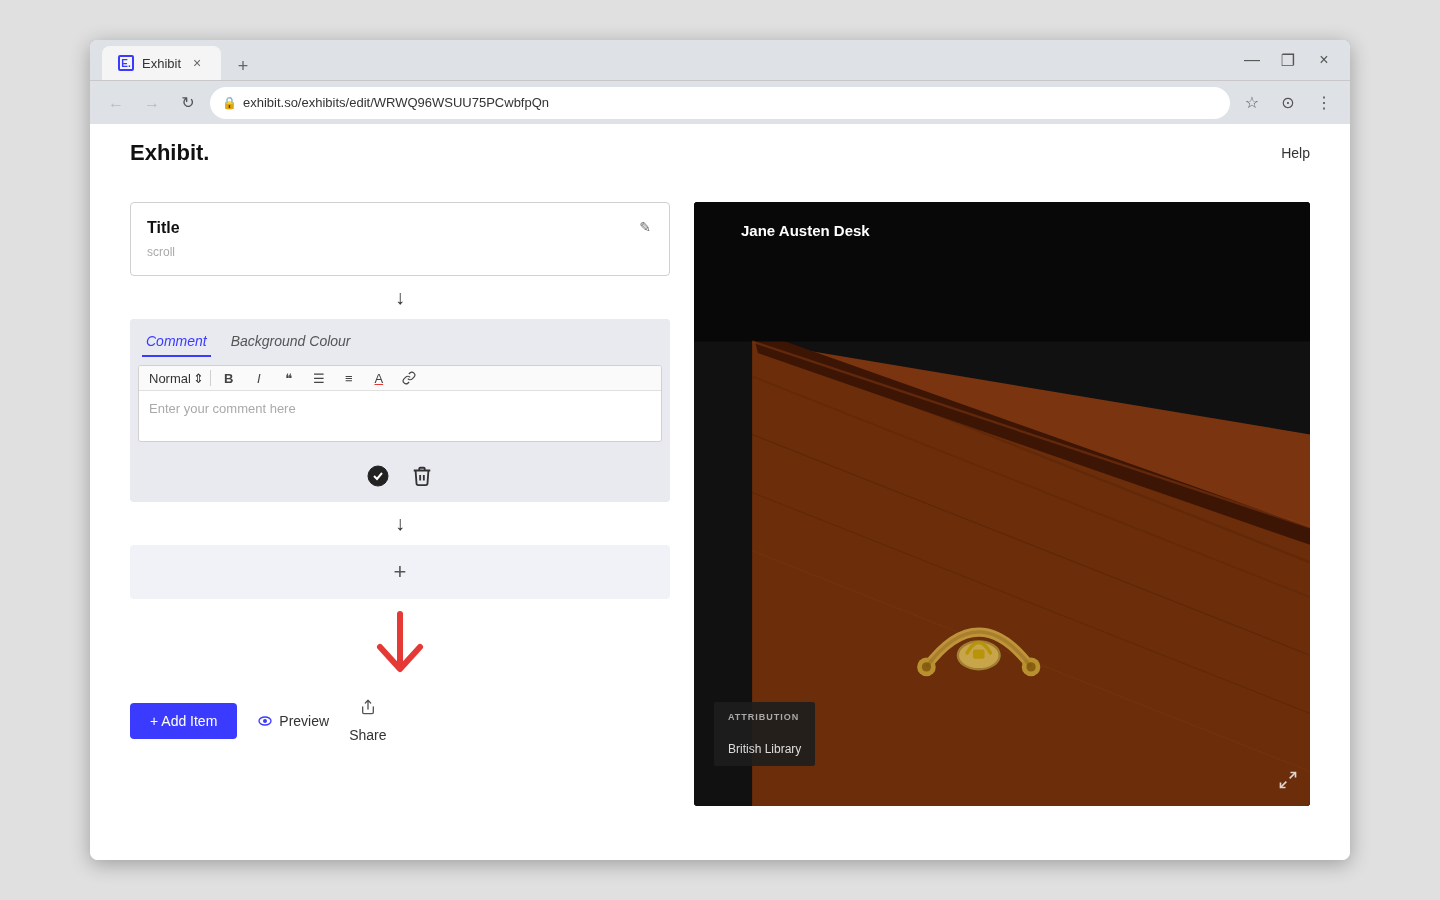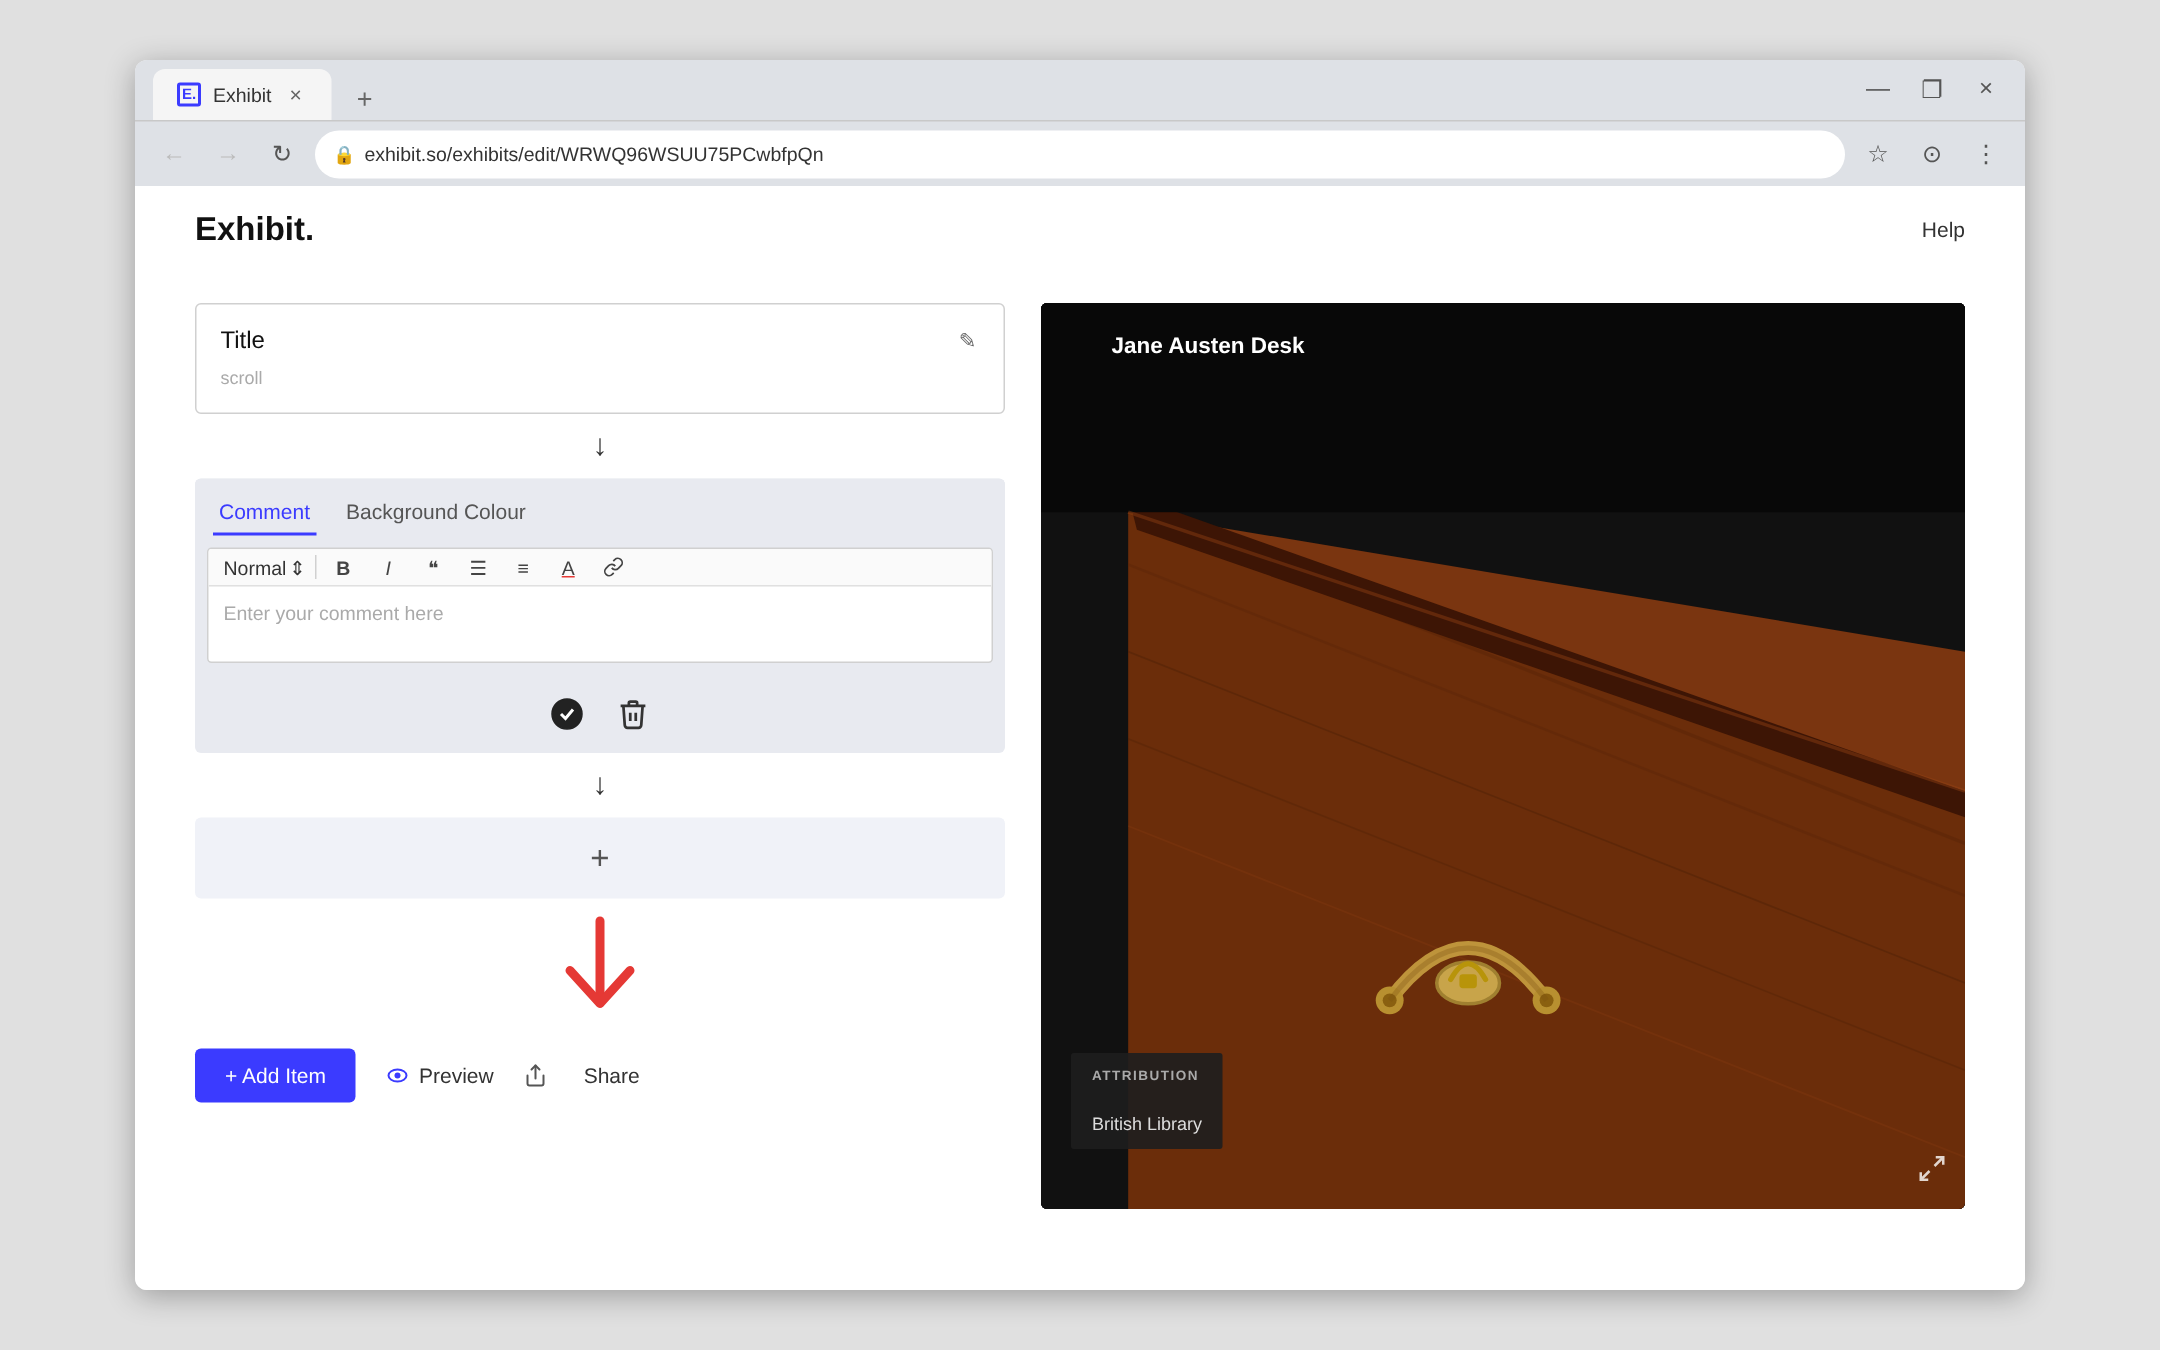--- a/index.html
+++ b/index.html
@@ -193,21 +193,21 @@
     
     .title-card {
       border: 1px solid #d0d0d0;
       border-radius: 4px;
       padding: 16px;
       background: white;
       position: relative;
     }
     .title-card-title {
       font-size: 16px;
-      font-weight: normal;
+      font-weight: bold;
       color: #111;
       margin-bottom: 8px;
     }
     .title-card-desc {
       font-size: 14px;
       color: #555;
       margin-bottom: 16px;
     }
     .title-card-scroll {
       font-size: 12px;
@@ -240,20 +240,21 @@
     .comment-block {
       background: #e8eaf0;
       border-radius: 4px;
       overflow: hidden;
     }
     .comment-tabs {
       display: flex;
       padding: 8px 12px 0;
       gap: 16px;
       background: #e8eaf0;
+      font-style: italic;
     }
     .comment-tab {
       font-size: 14px;
       color: #555;
       padding: 6px 4px;
       cursor: pointer;
       border-bottom: 2px solid transparent;
     }
     .comment-tab.active {
       color: #3b3bff;
@@ -371,24 +372,25 @@
       display: flex;
       align-items: center;
       gap: 6px;
       font-size: 14px;
       color: #333;
       cursor: pointer;
     }
     .share-btn {
       display: flex;
       align-items: center;
-      gap: 24px;
-      font-size: 14px;
-      color: #333;
-      cursor: pointer;
+      gap: 12px;
+      font-size: 14px;
+      color: #333;
+      cursor: pointer;
+      flex-direction: column;
     }
 
     
     .right-panel {
       flex: 1;
       background: #111;
       border-radius: 4px;
       overflow: hidden;
       position: relative;
       min-height: 520px;

